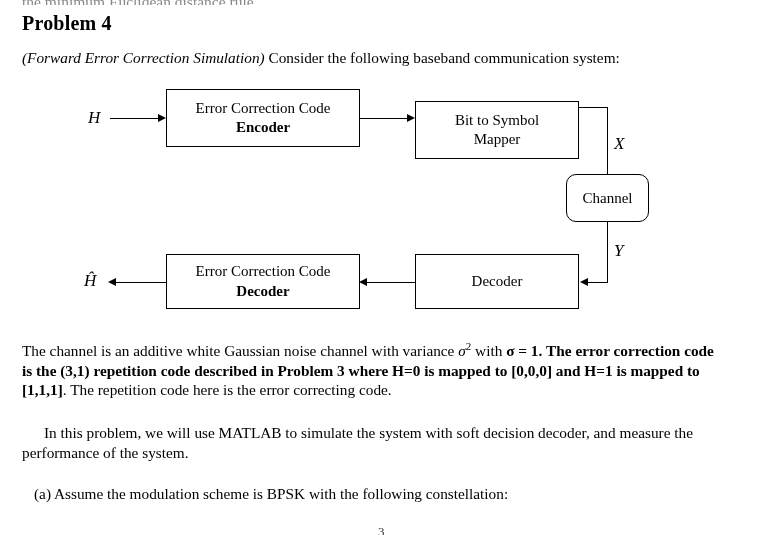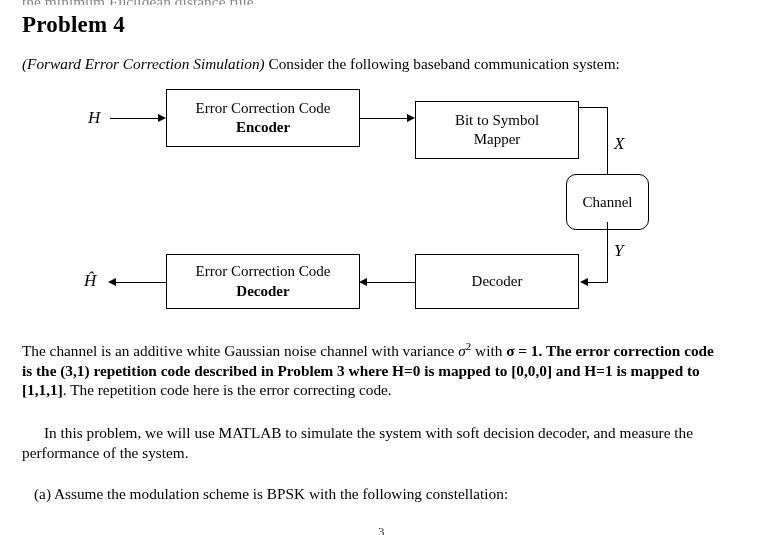--- a/index.html
+++ b/index.html
@@ -31,29 +31,29 @@
     overflow: hidden;
     font-size: 15.5px;
     color: #222;
     opacity: 0.55;
   }
 
   .heading {
     position: absolute;
     left: 22px;
     top: 12px;
-    font-size: 23px;
+    font-size: 20px;
     font-weight: bold;
     letter-spacing: 0.2px;
   }
 
   .intro {
     position: absolute;
     left: 22px;
-    top: 54px;
+    top: 48px;
     width: 720px;
     font-size: 15.3px;
     line-height: 1.25;
   }
   .intro .ital { font-style: italic; }
 
   
   .diagram {
     position: absolute;
     left: 0;
@@ -182,21 +182,21 @@
     <div class="box" style="left:415px; top:11px; width:164px; height:58px;margin-top:12px;">
       <span class="l1">Bit to Symbol</span>
       <span class="l2" style="font-weight:normal;">Mapper</span>
     </div>
 
     <div class="hline" style="left:579px; top:29px; width:29px;"></div>
     <div class="vline" style="left:607px; top:29px; height:77px;"></div>
     <div class="arrow-d" style="left:602.6px; top:99px;"></div>
     <div class="lbl" style="left:614px; top:56px; font-size:17px;">X</div>
 
-    <div class="rbox" style="left:566px; top:96px; width:83px; height:56px;">
+    <div class="rbox" style="left:566px; top:96px; width:83px; height:48px;">
       <span>Channel</span>
     </div>
 
     <div class="vline" style="left:607px; top:144px; height:61px;"></div>
     <div class="lbl" style="left:614px; top:163px; font-size:17px;">Y</div>
     <div class="hline" style="left:586px; top:204px; width:22px;"></div>
     <div class="arrow-l" style="left:580px; top:199.5px;"></div>
 
     <div class="box" style="left:415px; top:176px; width:164px; height:55px;">
       <span class="l1">Decoder</span>

